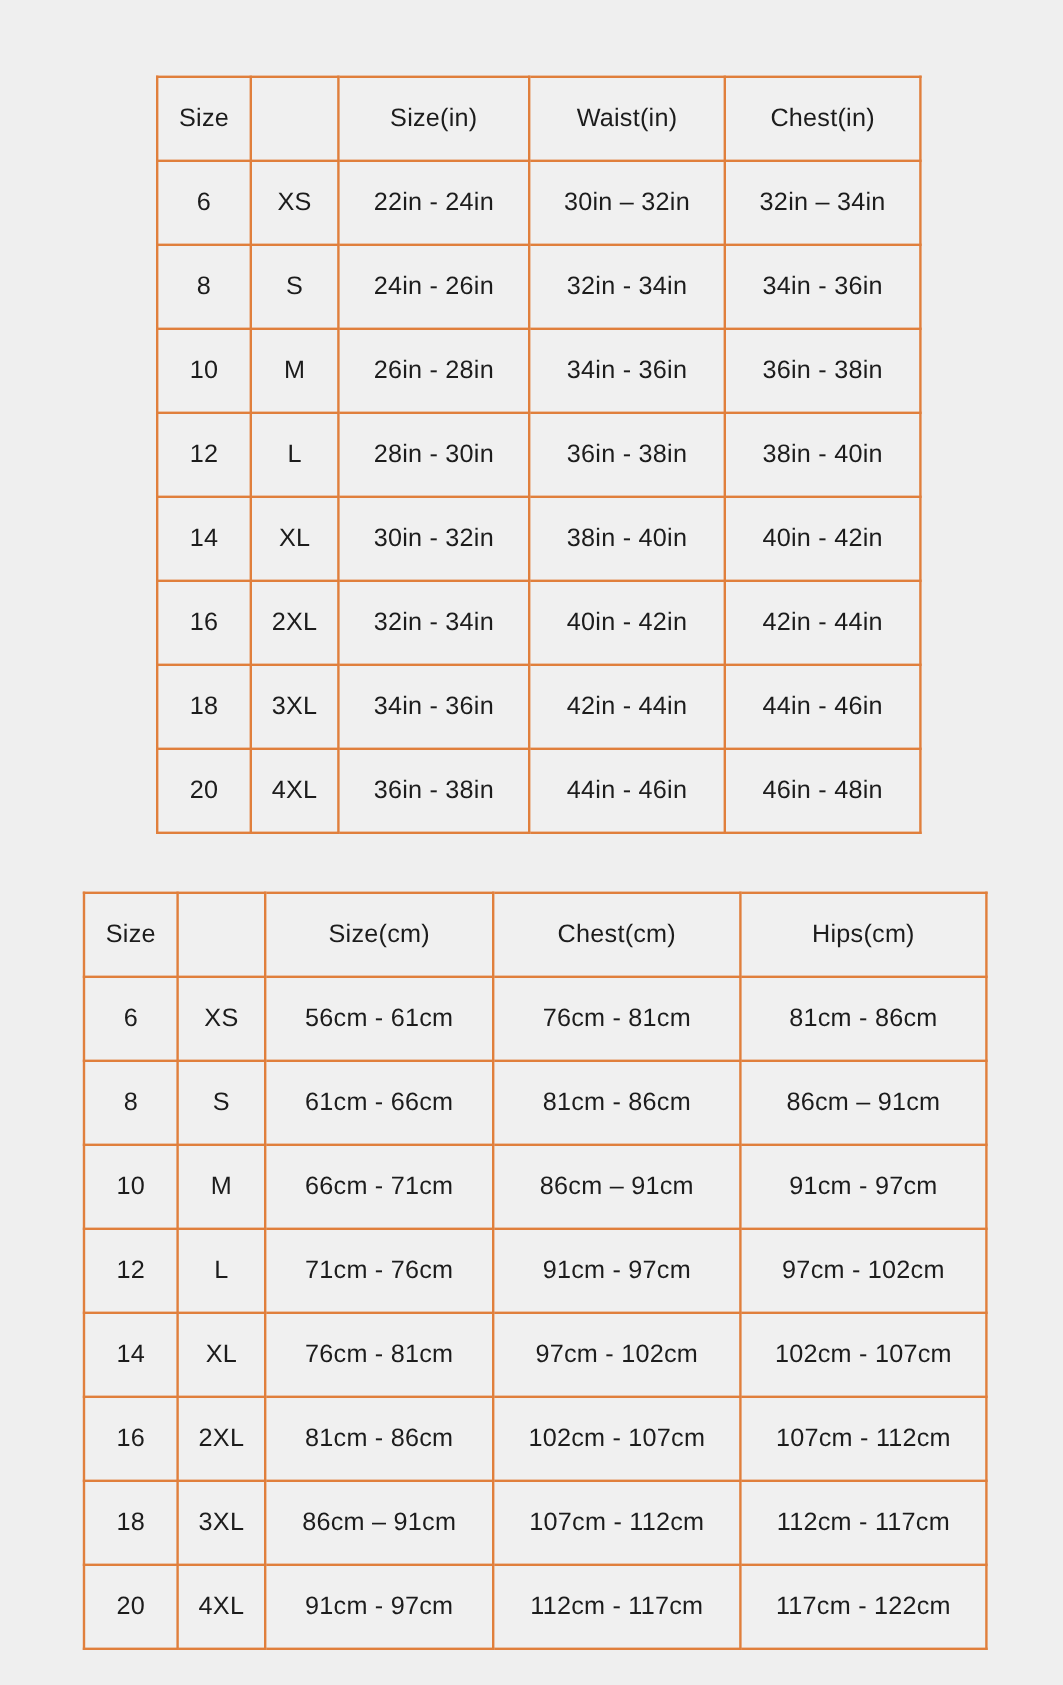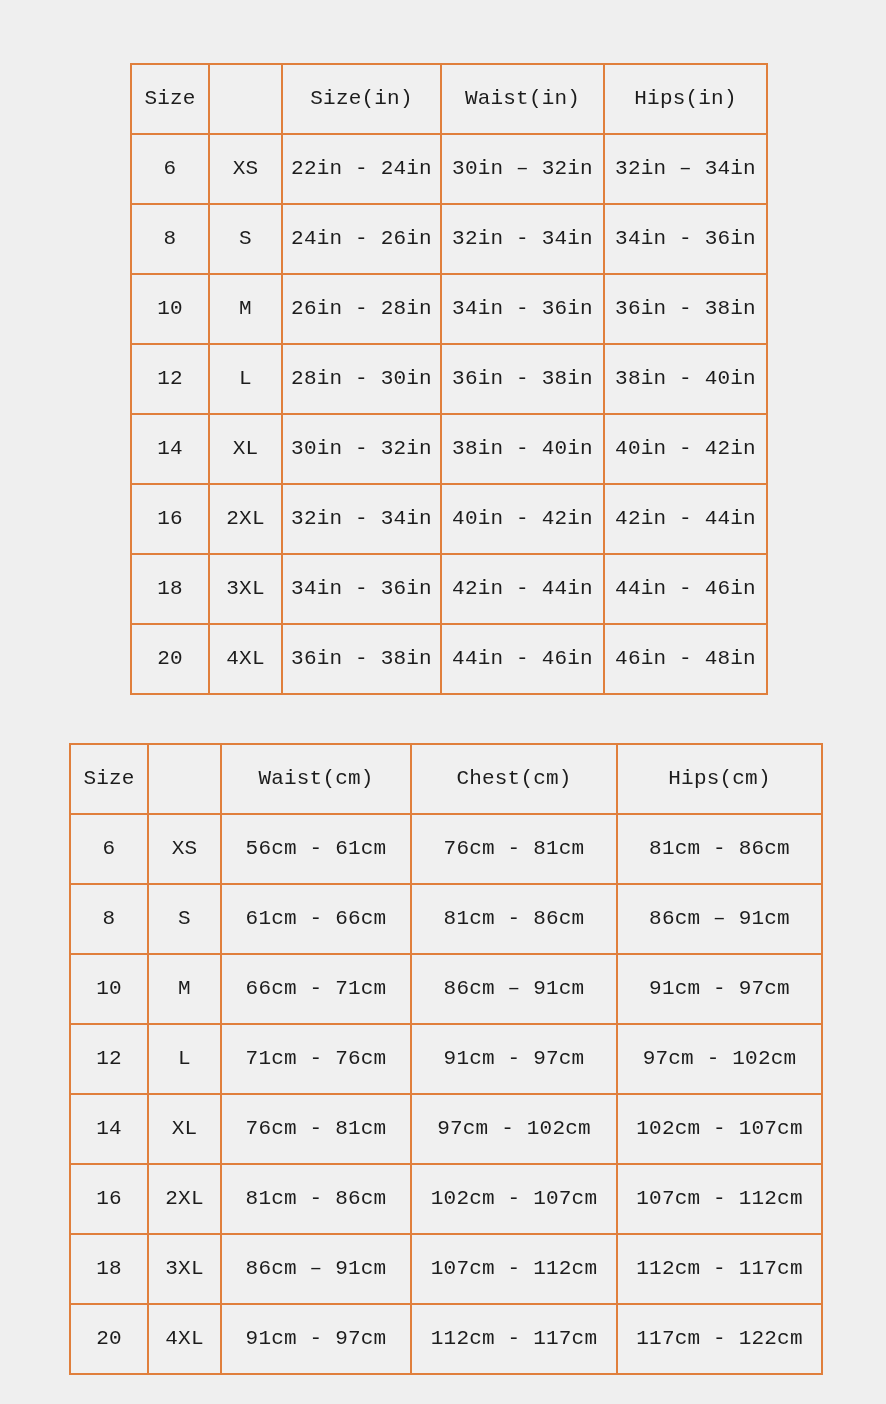--- a/index.html
+++ b/index.html
@@ -14,21 +14,20 @@
     color: #1c1c1c;
     position: relative;
     overflow: hidden;
   }
 
   .size-table {
     position: absolute;
     border-collapse: collapse;
     table-layout: fixed;
     background: #f0f0f0;
-    font-family: Liberation Mono, monospace;
   }
 
   .size-table td,
   .size-table th {
     border: 2px solid #e07f3c;
     background: #f0f0f0;
     text-align: center;
     vertical-align: middle;
     font-weight: 400;
     font-size: 21px;
@@ -77,21 +76,21 @@
       <col class="col-waist">
       <col class="col-chest">
       <col class="col-hips">
   </colgroup>
   <thead>
     <tr>
       <th>Size</th>
       <th></th>
       <th>Size(in)</th>
       <th>Waist(in)</th>
-      <th>Hips(in)</th>
+      <th>Chest(in)</th>
     </tr>
   </thead>
   <tbody>
     <tr>
       <td>6</td>
       <td>XS</td>
       <td>22in - 24in</td>
       <td>30in – 32in</td>
       <td>32in – 34in</td>
     </tr>
@@ -152,21 +151,21 @@
     <col class="col-size">
       <col class="col-letter">
       <col class="col-waist">
       <col class="col-chest">
       <col class="col-hips">
   </colgroup>
   <thead>
     <tr>
       <th>Size</th>
       <th></th>
-      <th>Waist(cm)</th>
+      <th>Size(cm)</th>
       <th>Chest(cm)</th>
       <th>Hips(cm)</th>
     </tr>
   </thead>
   <tbody>
     <tr>
       <td>6</td>
       <td>XS</td>
       <td>56cm - 61cm</td>
       <td>76cm - 81cm</td>

